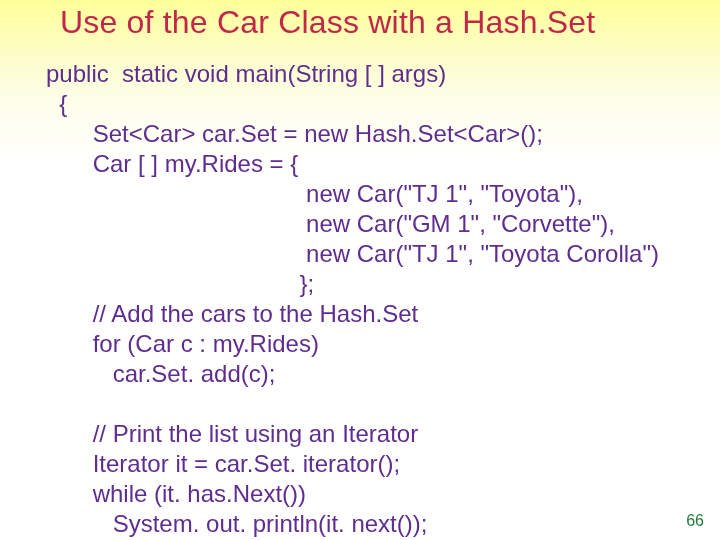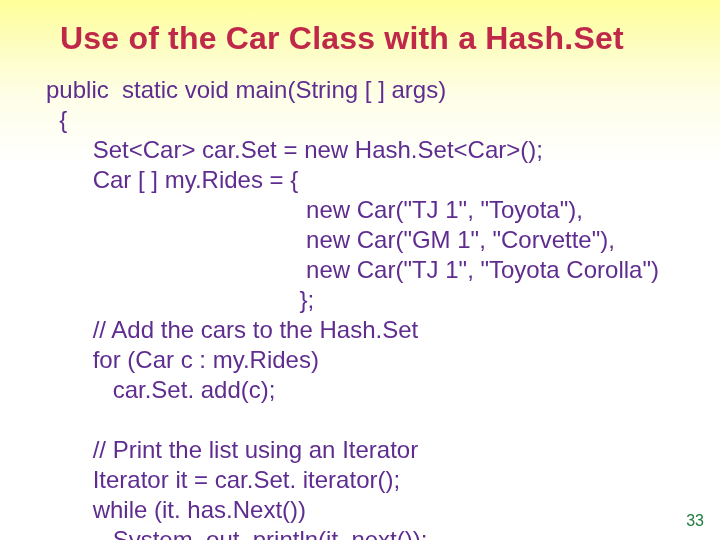--- a/index.html
+++ b/index.html
@@ -18,22 +18,22 @@
       #fdfdc8 10%,
       #fefee8 18%,
       #ffffff 30%,
       #ffffff 100%);
     position: relative;
     box-sizing: border-box;
   }
   .title {
     color: #c0284a;
     font-size: 32px;
-    font-weight: bold;
-    padding-top: 20px;
+    font-weight: normal;
+    padding-top: 4px;
     padding-left: 60px;
     padding-right: 40px;
     letter-spacing: 0.2px;
   }
   .code-block {
     color: #5f2d90;
     font-size: 24px;
     line-height: 1.25;
     padding-left: 46px;
     padding-top: 18px;
@@ -63,14 +63,14 @@
                                       };
        // Add the cars to the Hash.Set
        for (Car c : my.Rides)
           car.Set. add(c);
 
        // Print the list using an Iterator
        Iterator it = car.Set. iterator();
        while (it. has.Next())
           System. out. println(it. next());
   }</div>
-  <div class="page-num">33</div>
+  <div class="page-num">66</div>
 </div>
 
 </body></html>

